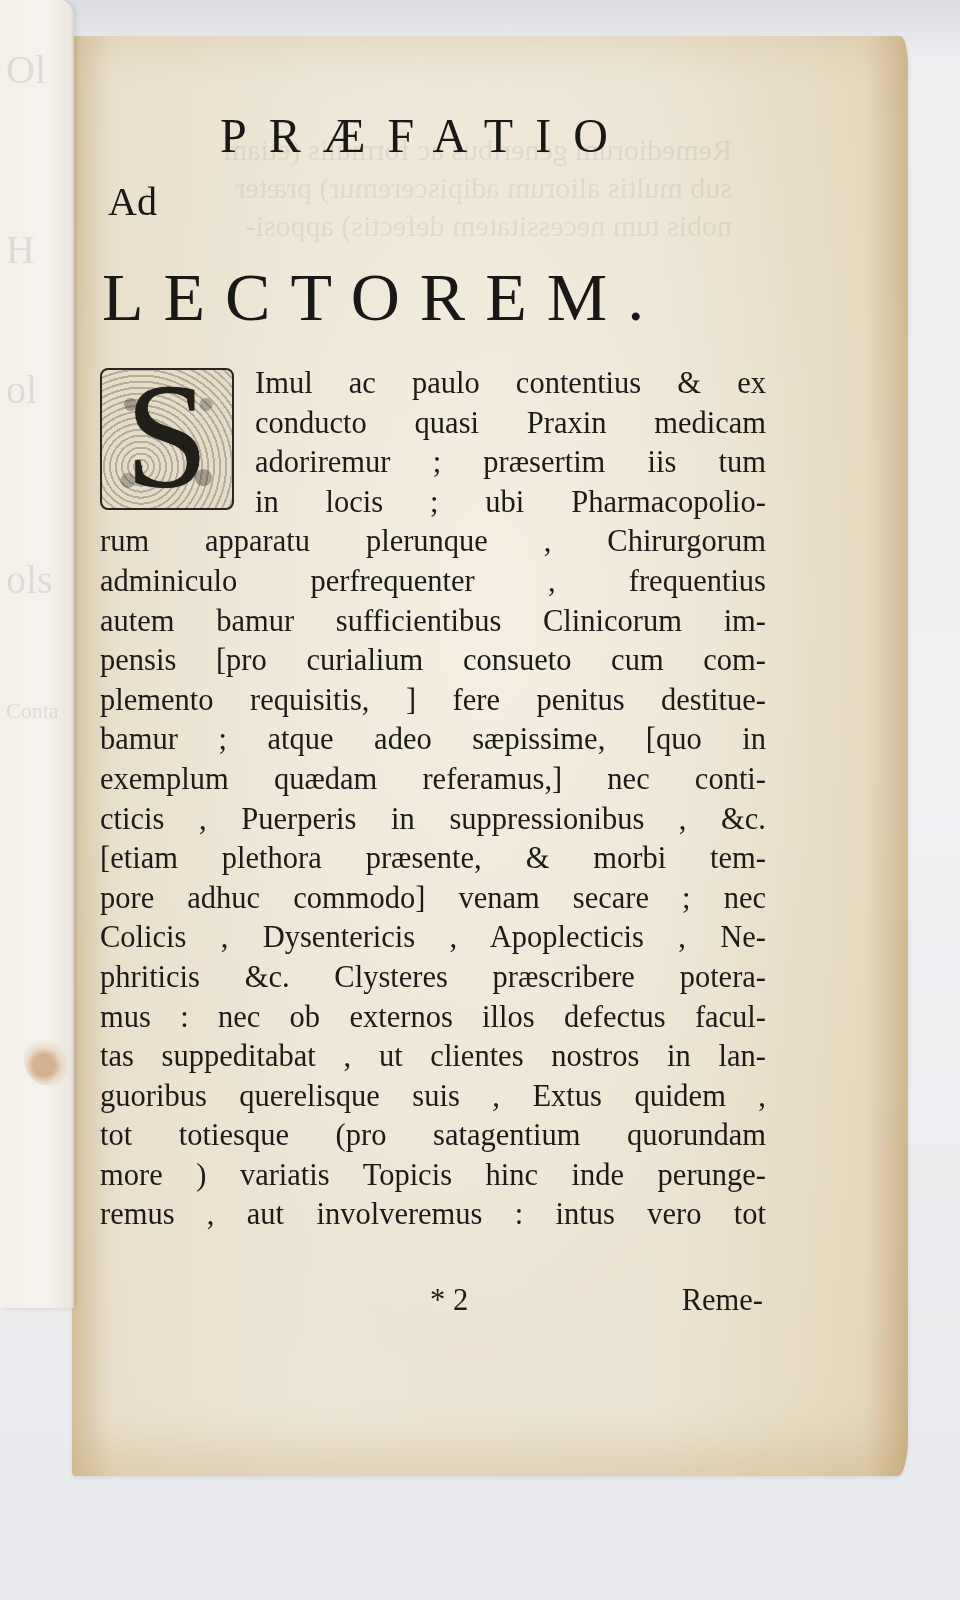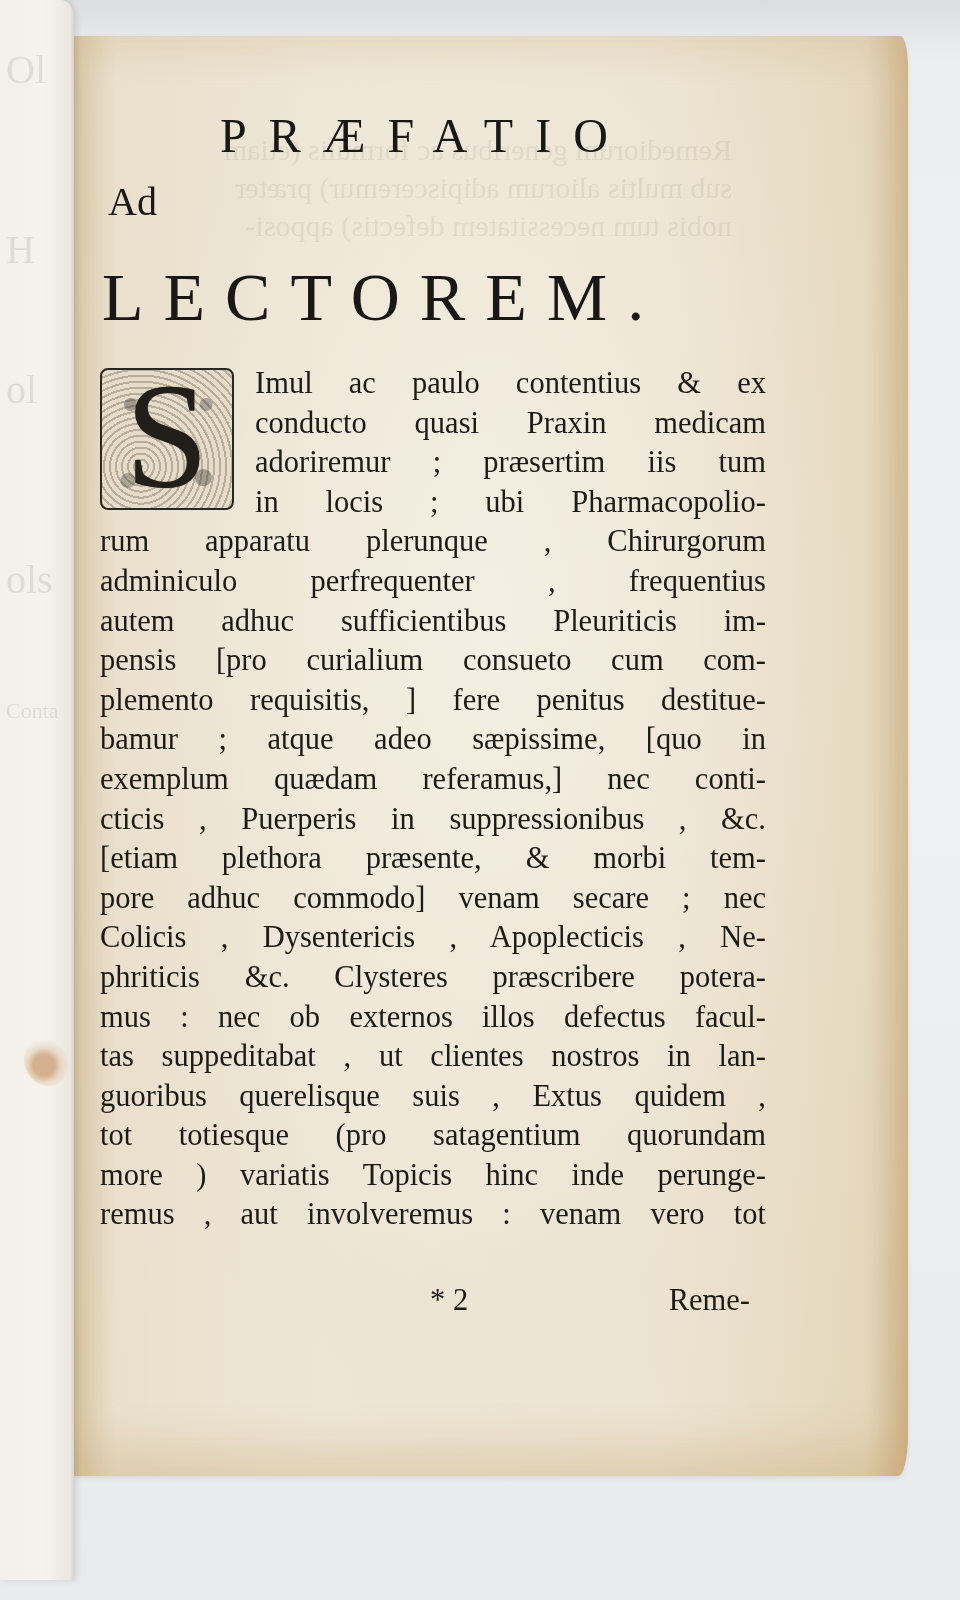--- a/index.html
+++ b/index.html
@@ -19,21 +19,21 @@
       position: absolute;
       inset: 0;
       background: linear-gradient(180deg, #dcdde0 0px, #eceef0 60px, #eef0f2 800px, #e8eaed 1600px);
     }
     
     .flyleaf {
       position: absolute;
       left: 0;
       top: 0;
       width: 74px;
-      height: 1580px;
+      height: 1308px;
       background: linear-gradient(90deg, #f3f0ea 0%, #f6f3ee 60%, #ebe7df 95%, #d8d3ca 100%);
       border-top-right-radius: 14px 18px;
       box-shadow: 2px 0 6px rgba(0,0,0,0.12);
       z-index: 3;
     }
     .flyleaf-ghost {
       position: absolute;
       left: 6px;
       color: rgba(120,120,120,0.18);
       font-family: "Liberation Serif", serif;
@@ -160,21 +160,21 @@
       font-family: "Liberation Serif", serif;
       font-size: 30.5px;
     }
     .signature {
       position: absolute;
       left: 330px;
       top: 0;
     }
     .catchword {
       position: absolute;
-      right: 16px;
+      right: 3px;
       top: 0;
     }
     
     .bleed {
       position: absolute;
       left: 20px;
       top: 95px;
       width: 640px;
       font-family: "Liberation Serif", serif;
       font-size: 30px;
@@ -214,36 +214,36 @@
       <span class="dropcap-letter">S</span>
     </div>
 
     <div class="body-lines">
       <span class="line indent">Imul ac paulo contentius &amp; ex</span>
       <span class="line indent">conducto quasi Praxin medicam</span>
       <span class="line indent">adoriremur ; præsertim iis tum</span>
       <span class="line indent">in locis ; ubi Pharmacopolio-</span>
       <span class="line">rum apparatu plerunque , Chirurgorum</span>
       <span class="line">adminiculo perfrequenter , frequentius</span>
-      <span class="line">autem adhuc sufficientibus Pleuriticis im-</span>
+      <span class="line">autem bamur sufficientibus Clinicorum im-</span>
       <span class="line">pensis [pro curialium consueto cum com-</span>
       <span class="line">plemento requisitis, ] fere penitus destitue-</span>
       <span class="line">bamur ; atque adeo sæpissime, [quo in</span>
       <span class="line">exemplum quædam referamus,] nec conti-</span>
       <span class="line">cticis , Puerperis in suppressionibus , &amp;c.</span>
       <span class="line">[etiam plethora præsente, &amp; morbi tem-</span>
       <span class="line">pore adhuc commodo] venam secare ; nec</span>
       <span class="line">Colicis , Dysentericis , Apoplecticis , Ne-</span>
       <span class="line">phriticis &amp;c. Clysteres præscribere potera-</span>
       <span class="line">mus : nec ob externos illos defectus facul-</span>
       <span class="line">tas suppeditabat , ut clientes nostros in lan-</span>
       <span class="line">guoribus querelisque suis , Extus quidem ,</span>
       <span class="line">tot totiesque (pro satagentium quorundam</span>
       <span class="line">more ) variatis Topicis hinc inde perunge-</span>
-      <span class="line">remus , aut involveremus : venam vero tot</span>
+      <span class="line">remus , aut involveremus : intus vero tot</span>
     </div>
 
     <div class="catch-line">
       <span class="signature">* 2</span>
       <span class="catchword">Reme-</span>
     </div>
   </div>
 </div>
 
 </body></html>

